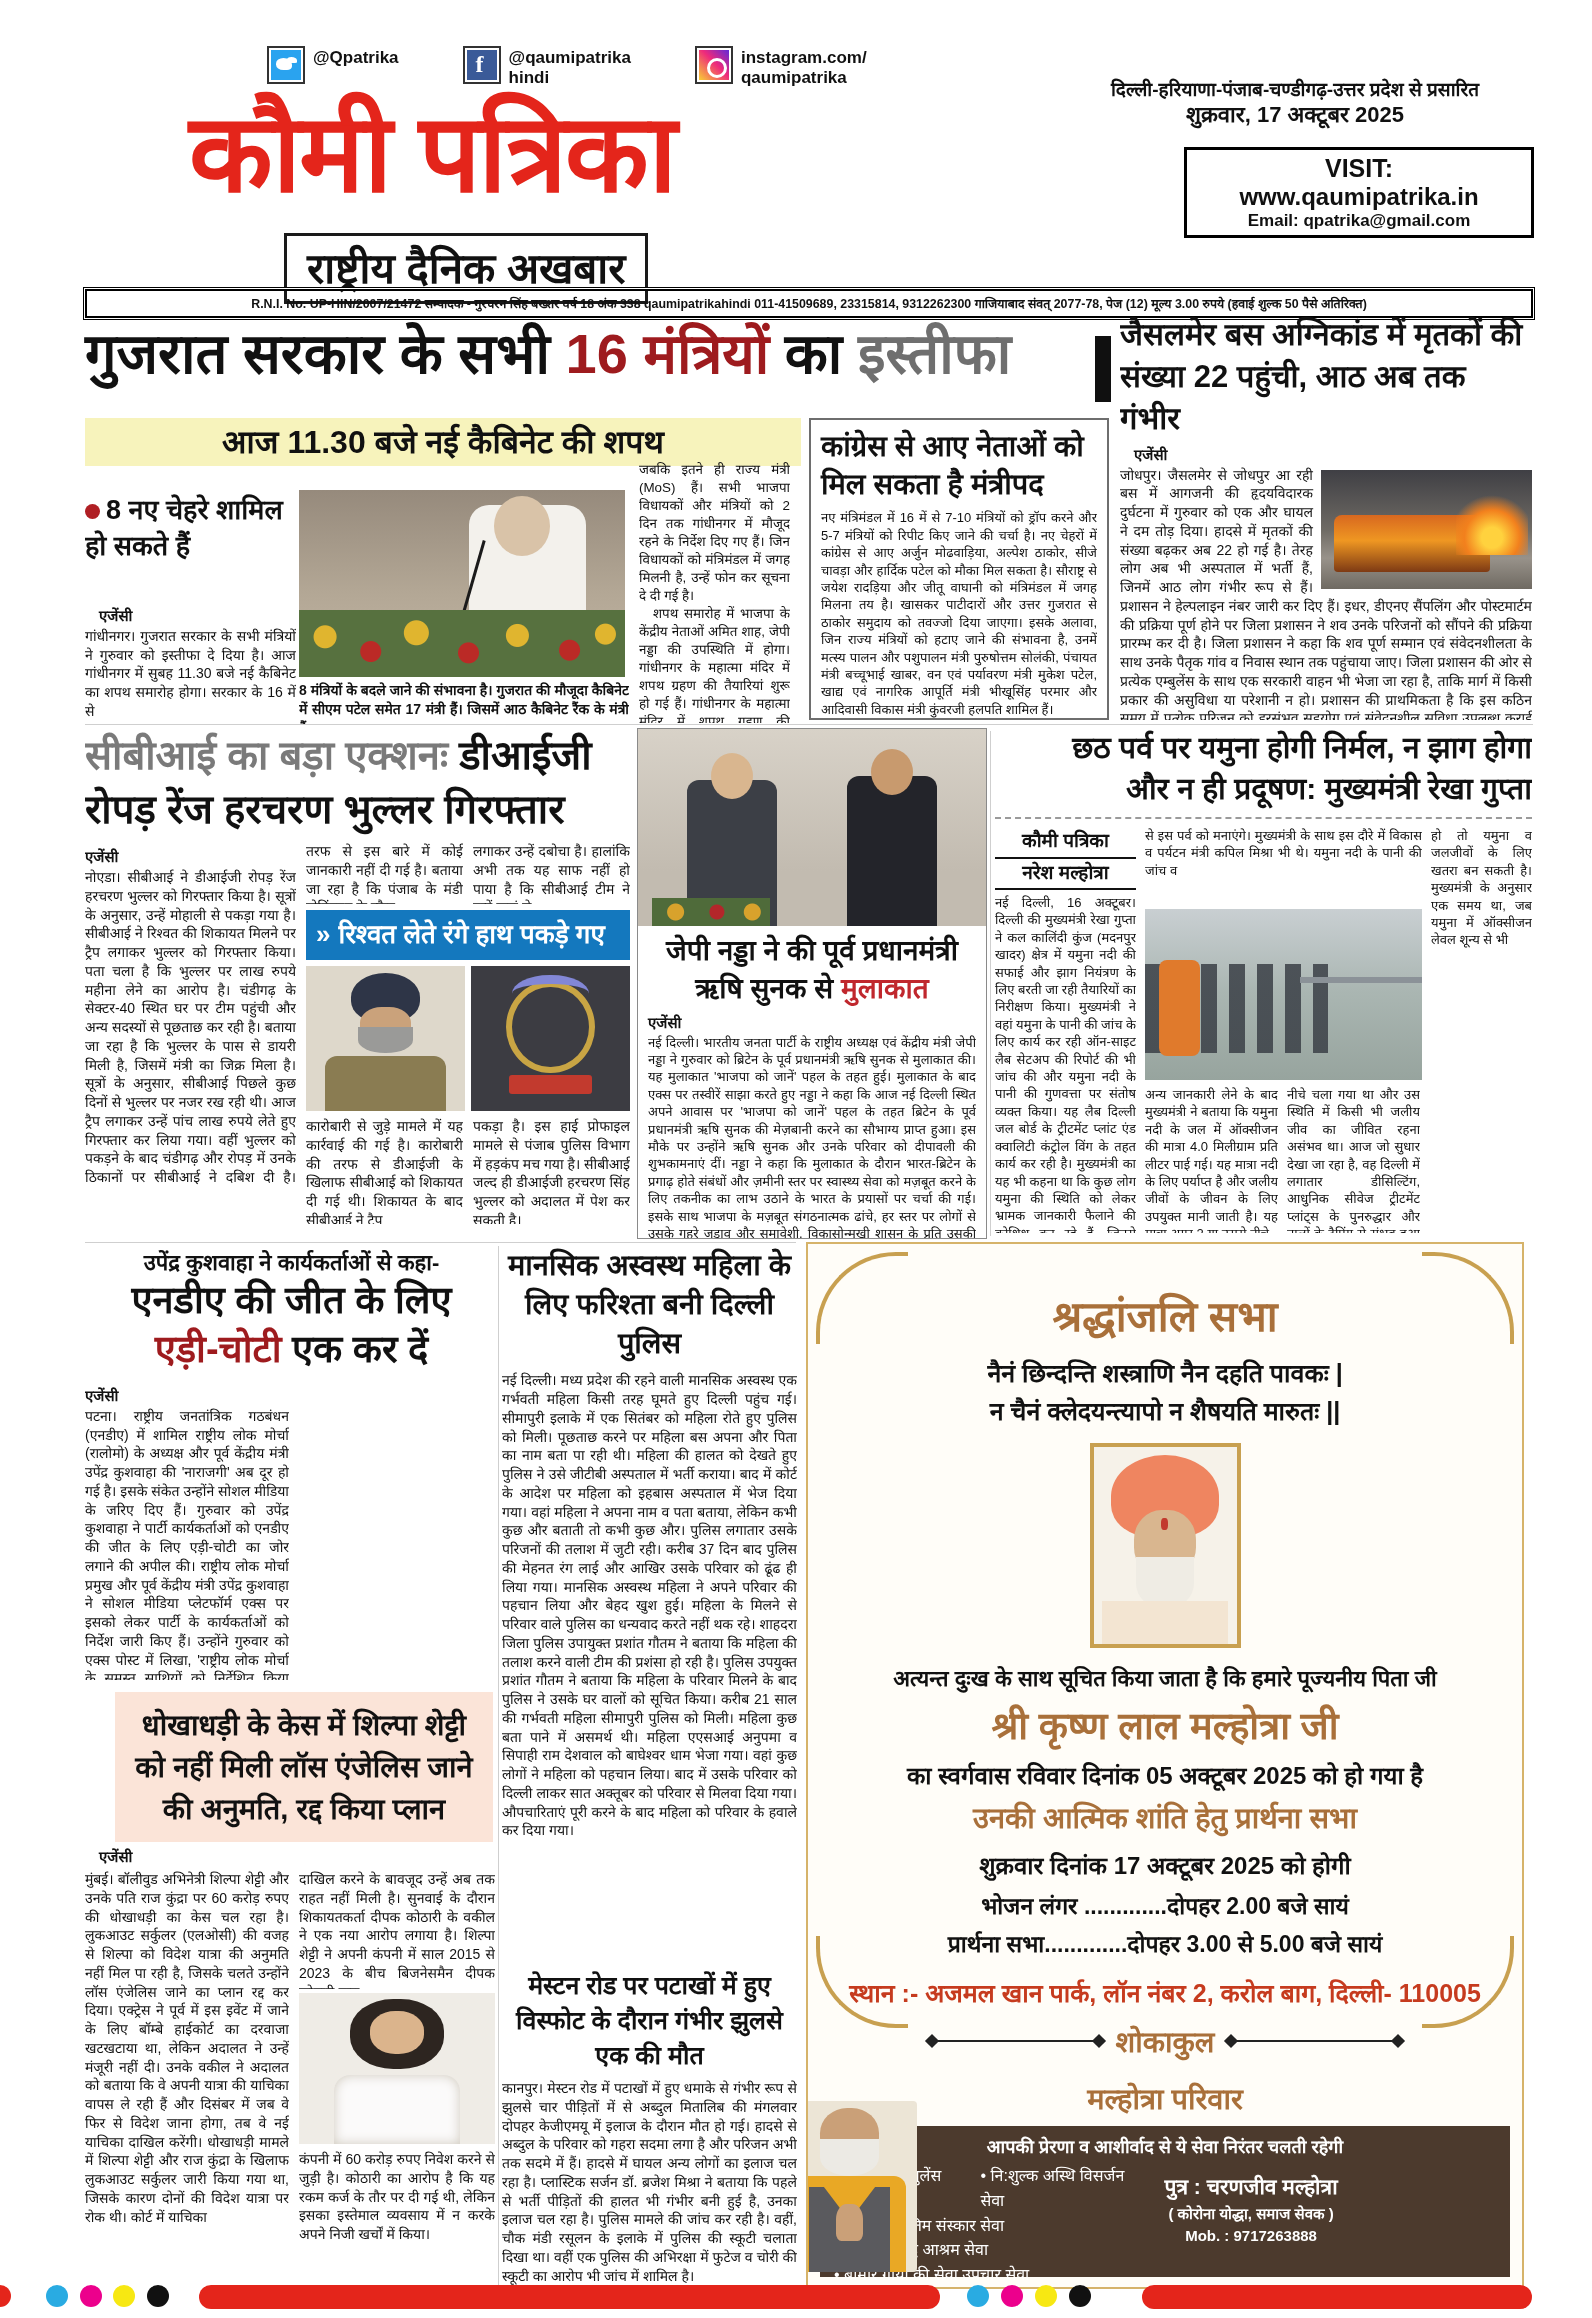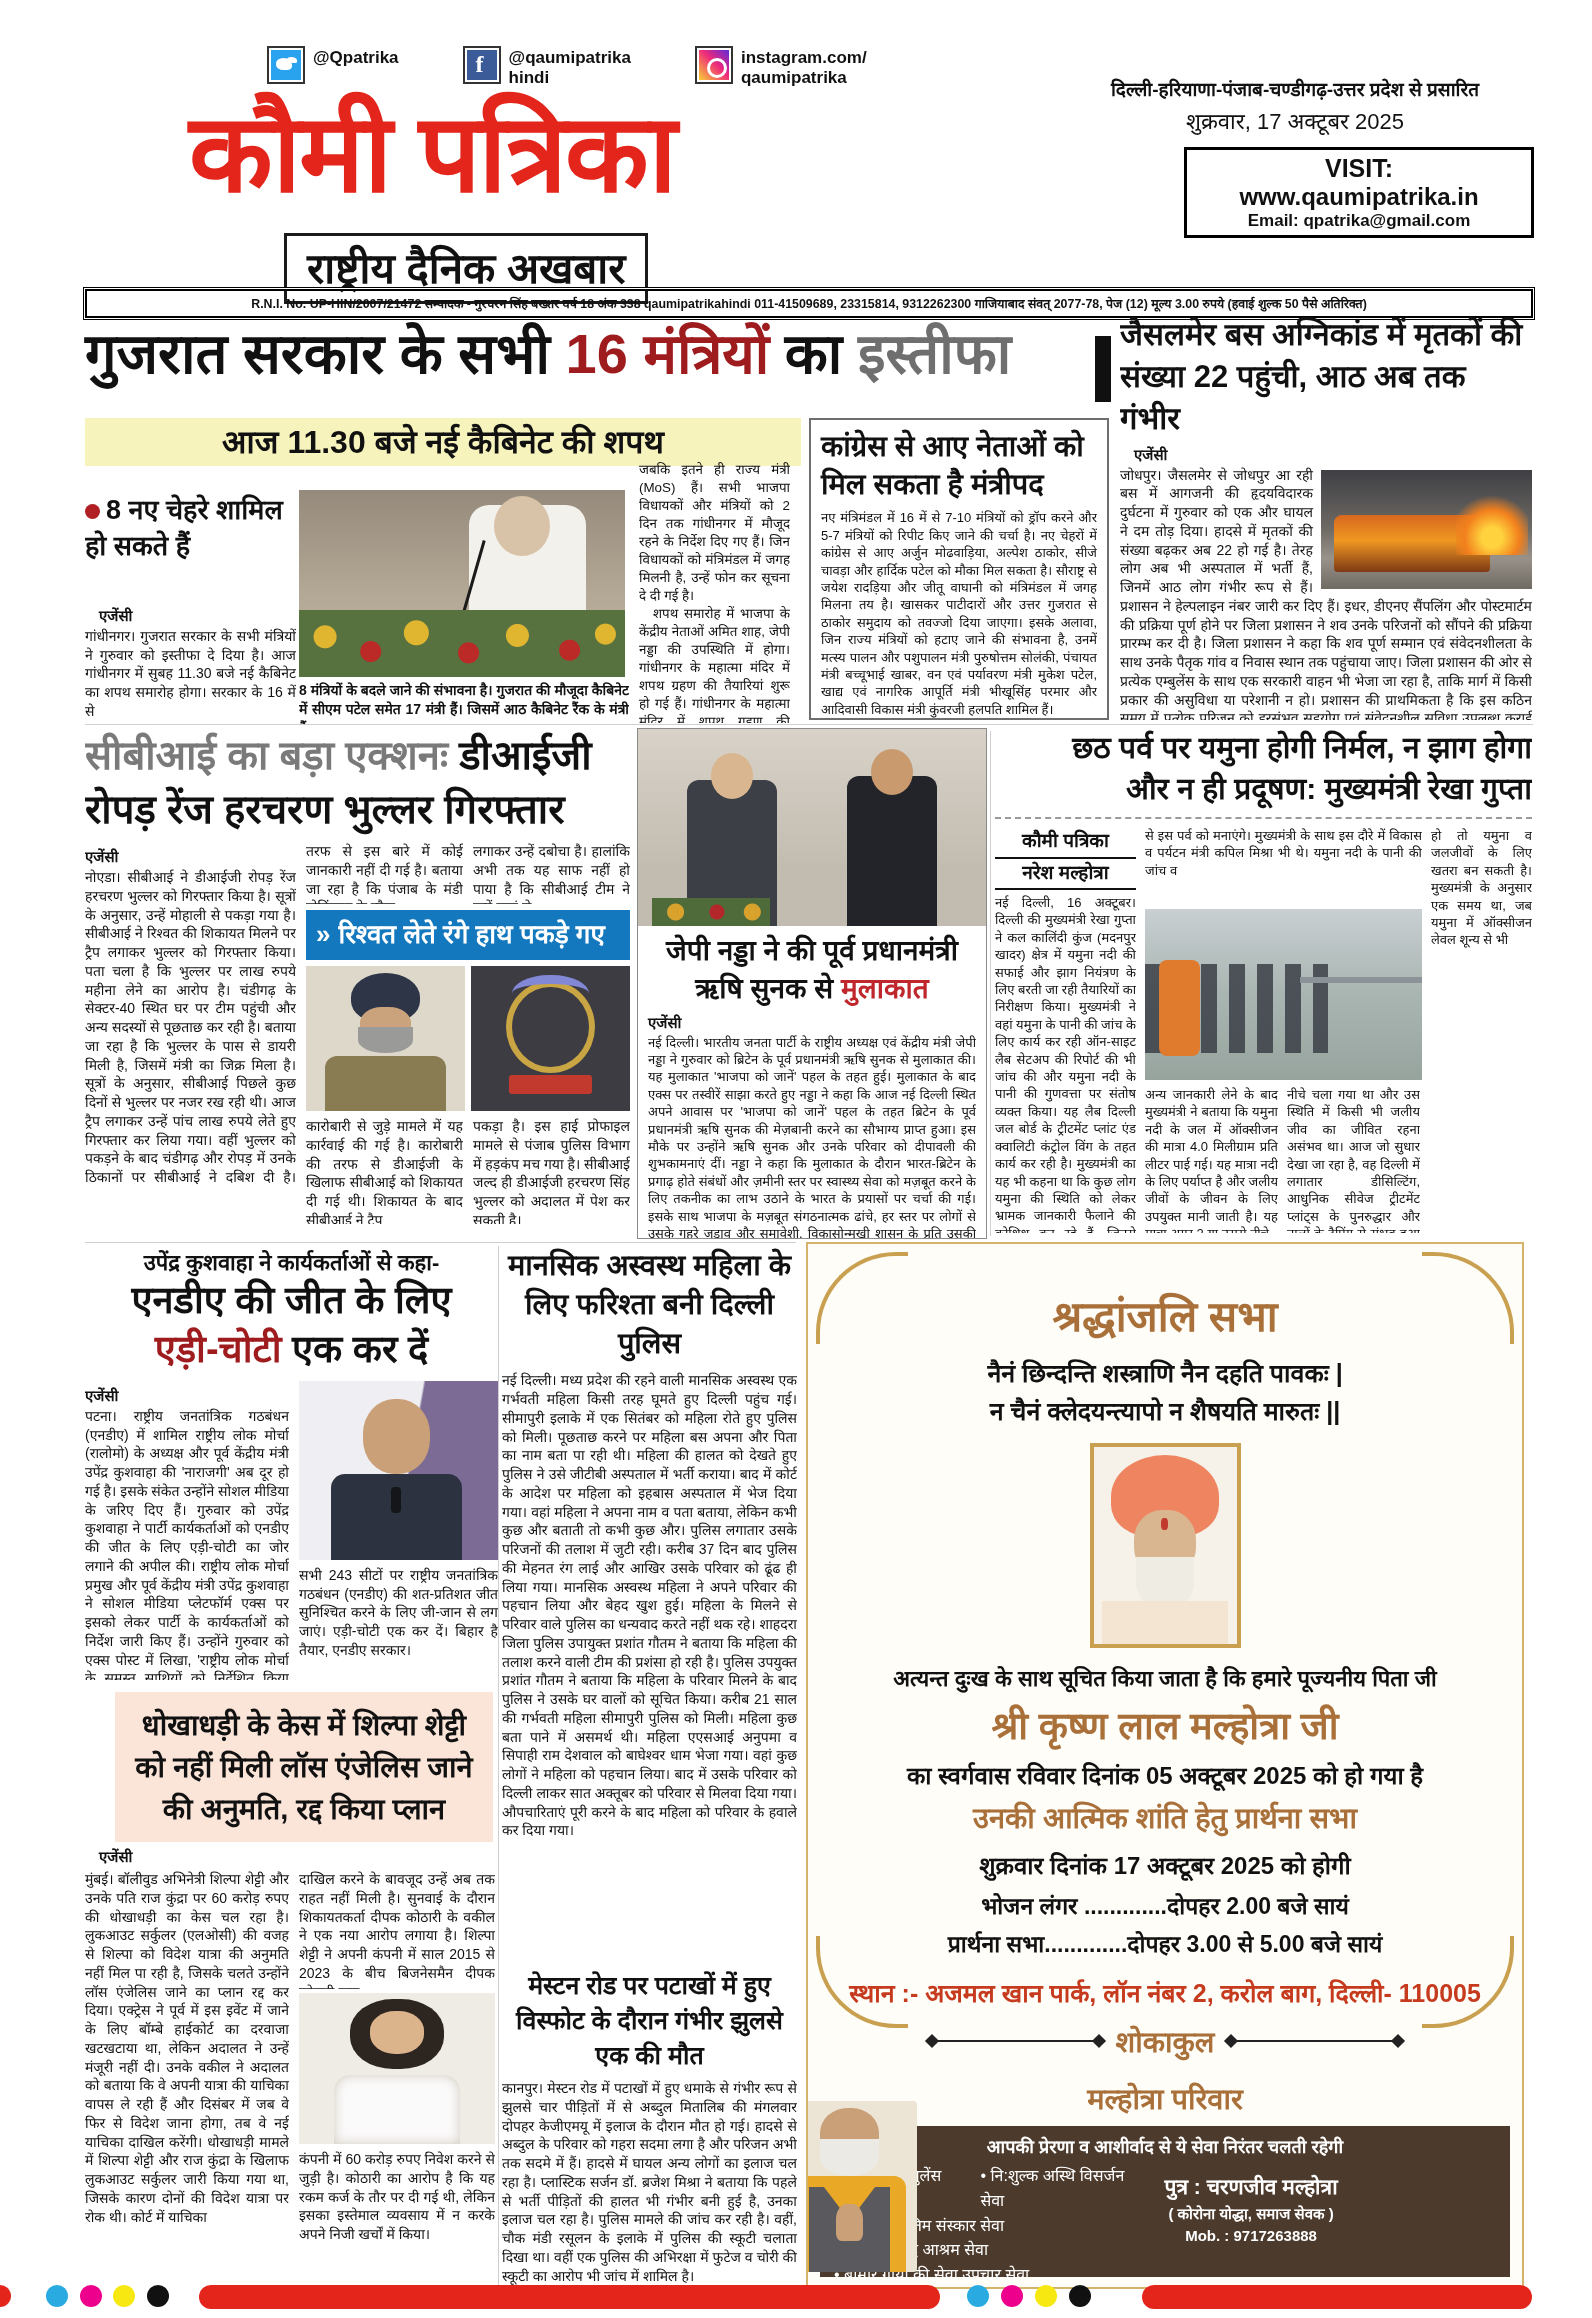--- a/index.html
+++ b/index.html
@@ -21,21 +21,21 @@
   .ic-tw::after { content:""; position:absolute; left:5px; top:8px; width:16px; height:12px; background:#fff; border-radius:60% 70% 40% 60%; box-shadow:8px -4px 0 -3px #fff; }
   .ic-fb { background:#3a5a98; }
   .ic-fb::after { content:"f"; position:absolute; left:9px; top:1px; color:#fff; font-weight:bold; font-size:24px; font-family:"Liberation Serif",serif; }
   .ic-ig { background:linear-gradient(45deg,#f9ce34,#ee2a7b 55%,#6228d7); }
   .ic-ig::after { content:""; position:absolute; left:8px; top:8px; width:14px; height:14px; border:3px solid #fff; border-radius:50%; }
   .social-label { font-size:17px; font-weight:bold; line-height:1.15; padding-top:2px; }
 
   .masthead { left:189px; top:88px; width:925px; font-size:109px; line-height:1.2; font-weight:900; color:#e4251b; letter-spacing:-2px; white-space:nowrap; }
   .tagline { left:284px; top:233px; border:3px solid #1a1a1a; padding:2px 20px 6px; font-size:42px; font-weight:900; color:#111; }
   .region { left:1055px; top:76px; width:480px; text-align:center; font-size:19px; font-weight:bold; }
-  .dateline { left:1055px; top:105px; width:480px; text-align:center; font-size:22px; font-weight:normal; }
+  .dateline { left:1055px; top:98px; width:480px; text-align:center; font-size:22px; font-weight:bold; }
   .visit-box { left:1184px; top:147px; width:350px; border:3px solid #000; text-align:center; padding:4px 6px; background:#fff; }
   .visit-box .v1 { font-size:25px; font-weight:900; }
   .visit-box .v2 { font-size:24px; font-weight:900; }
   .visit-box .v3 { font-size:17px; font-weight:bold; }
   .rni { left:85px; top:289px; width:1448px; border:2px solid #000; box-shadow:0 0 0 1px #fff,0 0 0 2px #000; text-align:center; font-size:12.4px; font-weight:bold; padding:4px 2px; }
 
   
   .lead-headline { left:85px; top:316px; width:1030px; font-size:56px; font-weight:900; line-height:1.35; white-space:nowrap; }
   .lead-headline .red { color:#9e1b1e; }
   .lead-headline .gray { color:#6f6f6f; }
@@ -377,28 +377,20 @@
   <div class="abs rule-v" style="left:498px; top:1246px; height:1041px;"></div>
 
   <div class="abs kush">
     <div class="kicker">उपेंद्र कुशवाहा ने कार्यकर्ताओं से कहा-</div>
     <h2><span>एनडीए की जीत के लिए</span><br><span class="red">एड़ी-चोटी </span><span>एक कर दें</span></h2>
     <div class="kush-cols">
       <div class="kush-colL">
         <div class="agency" style="margin-left:0;">एजेंसी</div>
         <div class="bodytxt">पटना। राष्ट्रीय जनतांत्रिक गठबंधन (एनडीए) में शामिल राष्ट्रीय लोक मोर्चा (रालोमो) के अध्यक्ष और पूर्व केंद्रीय मंत्री उपेंद्र कुशवाहा की 'नाराजगी' अब दूर हो गई है। इसके संकेत उन्होंने सोशल मीडिया के जरिए दिए हैं। गुरुवार को उपेंद्र कुशवाहा ने पार्टी कार्यकर्ताओं को एनडीए की जीत के लिए एड़ी-चोटी का जोर लगाने की अपील की। राष्ट्रीय लोक मोर्चा प्रमुख और पूर्व केंद्रीय मंत्री उपेंद्र कुशवाहा ने सोशल मीडिया प्लेटफॉर्म एक्स पर इसको लेकर पार्टी के कार्यकर्ताओं को निर्देश जारी किए हैं। उन्होंने गुरुवार को एक्स पोस्ट में लिखा, 'राष्ट्रीय लोक मोर्चा के समस्त साथियों को निर्देशित किया जाता है कि राज्य के</div>
       </div>
-      <div class="kush-colR">
-        <div class="kush-photo ph ph-kush">
-          <div class="head"></div>
-          <div class="body"></div>
-          <div class="mic"></div>
-        </div>
-        <div class="bodytxt" style="height:109px;">सभी 243 सीटों पर राष्ट्रीय जनतांत्रिक गठबंधन (एनडीए) की शत-प्रतिशत जीत सुनिश्चित करने के लिए जी-जान से लग जाएं। एड़ी-चोटी एक कर दें। बिहार है तैयार, एनडीए सरकार।</div>
-      </div>
     </div>
   </div>
 
   <div class="abs police">
     <h2>मानसिक अस्वस्थ महिला के लिए फरिश्ता बनी दिल्ली पुलिस</h2>
     <div class="bodytxt" style="height:587px;">नई दिल्ली। मध्य प्रदेश की रहने वाली मानसिक अस्वस्थ एक गर्भवती महिला किसी तरह घूमते हुए दिल्ली पहुंच गई। सीमापुरी इलाके में एक सितंबर को महिला रोते हुए पुलिस को मिली। पूछताछ करने पर महिला बस अपना और पिता का नाम बता पा रही थी। महिला की हालत को देखते हुए पुलिस ने उसे जीटीबी अस्पताल में भर्ती कराया। बाद में कोर्ट के आदेश पर महिला को इहबास अस्पताल में भेज दिया गया। वहां महिला ने अपना नाम व पता बताया, लेकिन कभी कुछ और बताती तो कभी कुछ और। पुलिस लगातार उसके परिजनों की तलाश में जुटी रही। करीब 37 दिन बाद पुलिस की मेहनत रंग लाई और आखिर उसके परिवार को ढूंढ ही लिया गया। मानसिक अस्वस्थ महिला ने अपने परिवार की पहचान लिया और बेहद खुश हुई। महिला के मिलने से परिवार वाले पुलिस का धन्यवाद करते नहीं थक रहे। शाहदरा जिला पुलिस उपायुक्त प्रशांत गौतम ने बताया कि महिला की तलाश करने वाली टीम की प्रशंसा हो रही है। पुलिस उपयुक्त प्रशांत गौतम ने बताया कि महिला के परिवार मिलने के बाद पुलिस ने उसके घर वालों को सूचित किया। करीब 21 साल की गर्भवती महिला सीमापुरी पुलिस को मिली। महिला कुछ बता पाने में असमर्थ थी। महिला एएसआई अनुपमा व सिपाही राम देशवाल को बाघेश्वर धाम भेजा गया। वहां कुछ लोगों ने महिला को पहचान लिया। बाद में उसके परिवार को दिल्ली लाकर सात अक्तूबर को परिवार से मिलवा दिया गया। औपचारिताएं पूरी करने के बाद महिला को परिवार के हवाले कर दिया गया।</div>
   </div>
 
   <div class="abs meston">
     <h2>मेस्टन रोड पर पटाखों में हुए विस्फोट के दौरान गंभीर झुलसे एक की मौत</h2>

